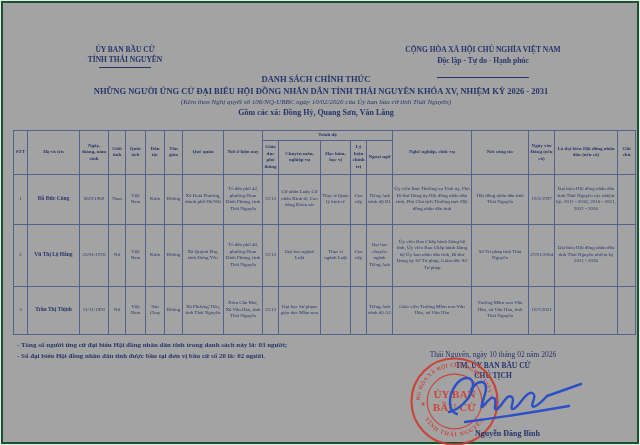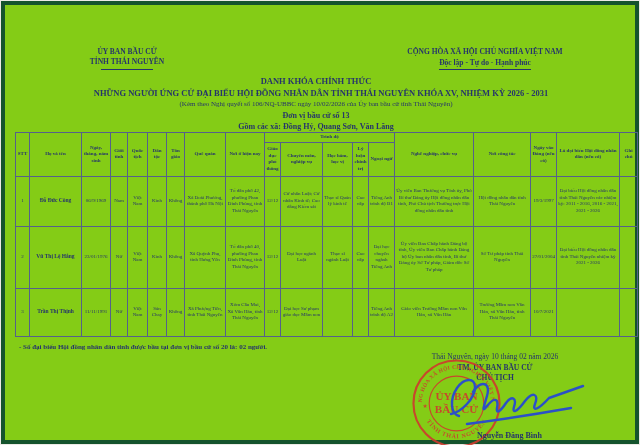--- a/index.html
+++ b/index.html
@@ -6,41 +6,41 @@
   html,body { width:640px; height:445px; }
   body {
     background:#eceae6;
     font-family:"Liberation Serif","DejaVu Serif",serif;
     color:#26356b;
     position:relative;
     overflow:hidden;
   }
   .page {
     position:absolute; inset:1px;
-    background:#84cc16;
-    border:4px solid #14532d;
+    background:#a3a3a3;
+    border:2px solid #14532d;
   }
   
   .org-block {
     position:absolute; top:42px; left:52px; width:140px;
     text-align:center; font-weight:bold; font-size:7.5px; line-height:1.35;
   }
   .org-block .rule {
     width:52px; height:1px; background:#26356b; margin:2px auto 0;
   }
   .national-block {
     position:absolute; top:42px; left:340px; width:280px;
     text-align:center; font-weight:bold; font-size:7.5px; line-height:1.4;
   }
-  .national-block .motto { display:inline-block; border-bottom:1px solid #26356b; padding-bottom:1px; }
+  .national-block .motto { display:inline-block; border-bottom:1px solid #26356b; padding-bottom:11px; }
   
   .title-block { position:absolute; top:71px; left:0; right:8px; text-align:center; }
   .title-l1 { font-weight:bold; font-size:8.5px; }
   .title-l2 { font-weight:bold; font-size:8.5px; margin-top:2px;margin-left:10px; }
-  .title-l3 { font-size:7px; margin-top:2px; }
+  .title-l3 { font-style:italic; font-size:7px; margin-top:2px; }
   .title-l4 { font-weight:bold; font-size:8px; margin-top:3px; }
   .title-l5 { font-weight:bold; font-size:8px; margin-top:2px; }
   
   table.list {
     position:absolute; top:127px; left:10px;
     width:622px; table-layout:fixed;
     border-collapse:collapse;
     font-size:5px; line-height:1.3;
   }
   table.list th, table.list td {
@@ -77,24 +77,23 @@
     <div>TỈNH THÁI NGUYÊN</div>
     <div class="rule"></div>
   </div>
 
   <div class="national-block">
     <div>CỘNG HÒA XÃ HỘI CHỦ NGHĨA VIỆT NAM</div>
     <div><span class="motto">Độc lập - Tự do - Hạnh phúc</span></div>
   </div>
 
   <div class="title-block">
-    <div class="title-l1">DANH KHÓA CHÍNH THỨC</div>
+    <div class="title-l1">DANH SÁCH CHÍNH THỨC</div>
     <div class="title-l2">NHỮNG NGƯỜI ỨNG CỬ ĐẠI BIỂU HỘI ĐỒNG NHÂN DÂN TỈNH THÁI NGUYÊN KHÓA XV, NHIỆM KỲ 2026 - 2031</div>
     <div class="title-l3">(Kèm theo Nghị quyết số 106/NQ-UBBC ngày 10/02/2026 của Ủy ban bầu cử tỉnh Thái Nguyên)</div>
-    <div class="title-l4">Đơn vị bầu cử số 13</div>
     <div class="title-l5">Gồm các xã: Đồng Hỷ, Quang Sơn, Văn Lãng</div>
   </div>
 
   <table class="list">
     <colgroup>
       <col style="width:14px">
         <col style="width:52px">
         <col style="width:29px">
         <col style="width:17px">
       <col style="width:20px">
@@ -200,20 +199,21 @@
         <td>Giáo viên Trường Mầm non Văn Hán, xã Văn Hán</td>
         <td>Trường Mầm non Văn Hán, xã Văn Hán, tỉnh Thái Nguyên</td>
         <td>10/7/2021</td>
         <td></td>
         <td></td>
       </tr>
     </tbody>
   </table>
 
   <div class="notes">
+    <div>- Tổng số người ứng cử đại biểu Hội đồng nhân dân tỉnh trong danh sách này là: 03 người;</div>
     <div>- Số đại biểu Hội đồng nhân dân tỉnh được bầu tại đơn vị bầu cử số 20 là: 02 người.</div>
   </div>
 
   <div class="sig-block">
     <div class="sig-date">Thái Nguyên, ngày 10 tháng 02 năm 2026</div>
     <div class="sig-behalf">TM. ỦY BAN BẦU CỬ</div>
     <div class="sig-title">CHỦ TỊCH</div>
   </div>
 
   <svg class="stamp" viewBox="0 0 110 110">

